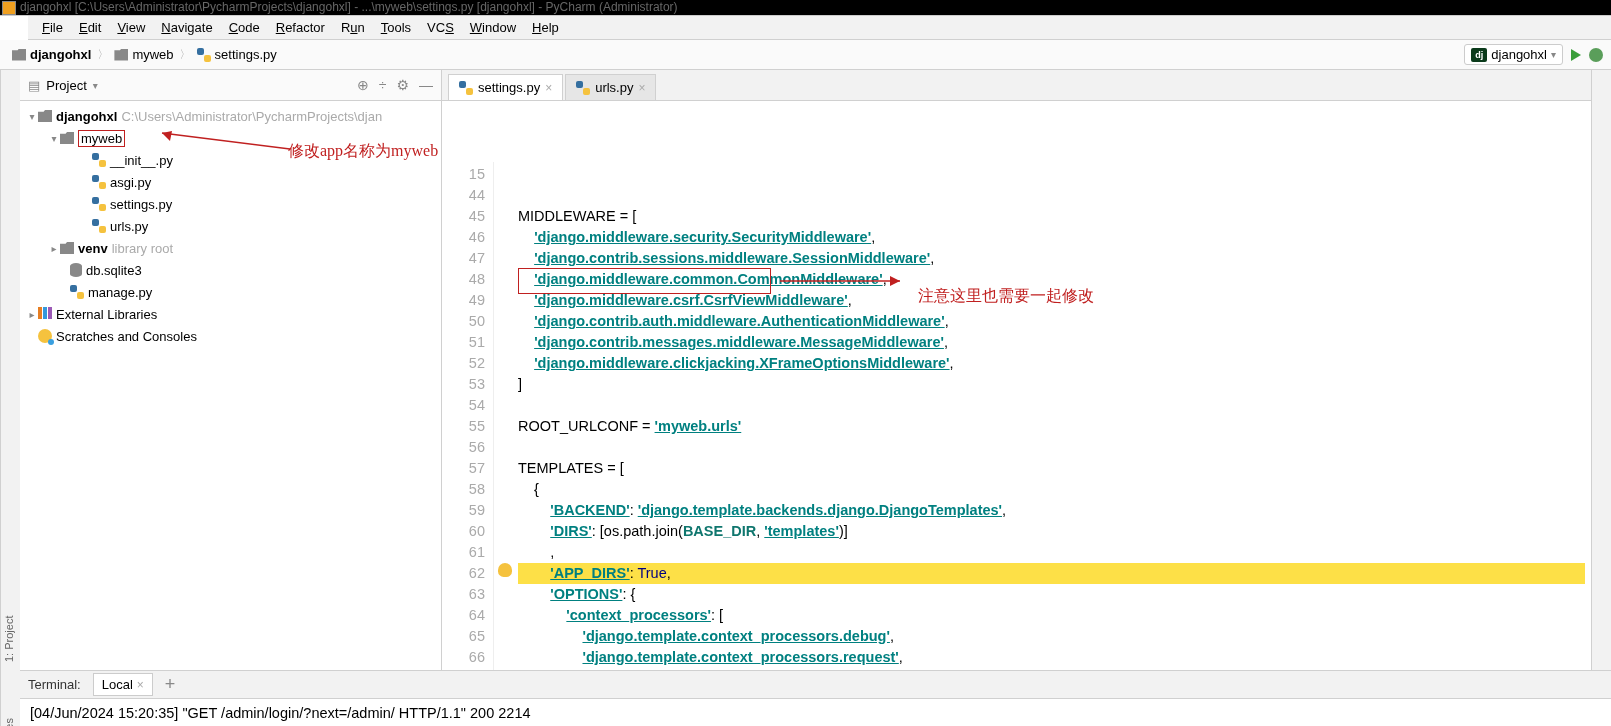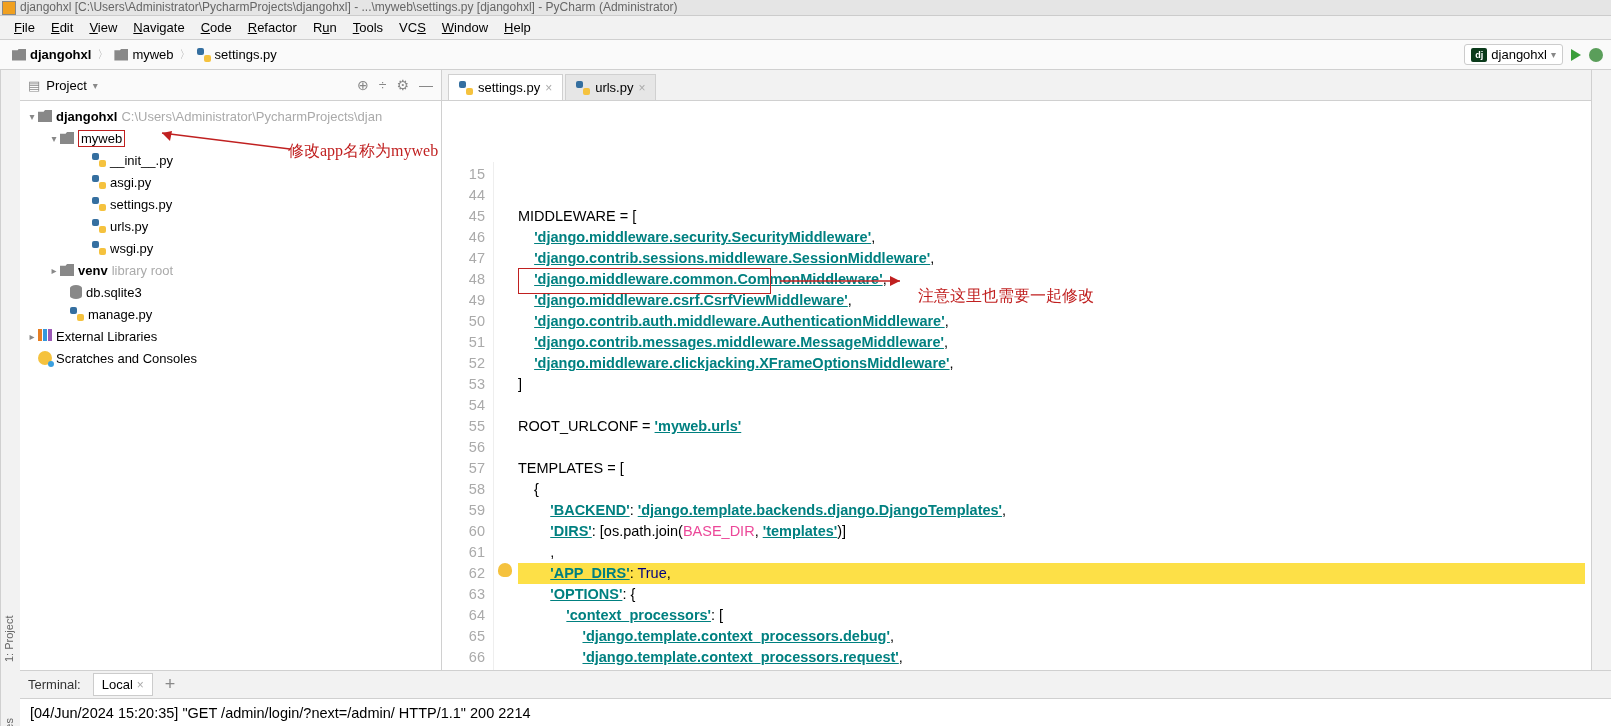--- a/index.html
+++ b/index.html
@@ -1,19 +1,19 @@
 <!DOCTYPE html>
 <html><head>
 <meta charset="utf-8">
 <style>
 * { margin:0; padding:0; box-sizing:border-box; font-family:"Segoe UI",Arial,sans-serif; }
 body { width:1611px; height:726px; background:#fff; overflow:hidden; font-size:13px; color:#000; }
-.title-bar { height:16px; background:#e5e5e5; border-bottom:1px solid #ccc; padding-left:20px; font-size:12px; color:#666; line-height:14px; overflow:hidden; }
+.title-bar { height:16px; background:#000000; border-bottom:1px solid #ccc; padding-left:20px; font-size:12px; color:#666; line-height:14px; overflow:hidden; }
 .title-icon { position:absolute; left:2px; top:1px; width:14px; height:14px; background:#f0a020; border:1px solid #888; }
-.menu-bar { height:24px; background:#f2f2f2; border-bottom:1px solid #d0d0d0; display:flex; align-items:center; padding:0 6px; }
+.menu-bar { height:24px; background:#f2f2f2; border-bottom:1px solid #d0d0d0; display:flex; align-items:center; padding:0 6px;margin-left:28px; }
 .menu-item { padding:2px 8px; font-size:13px; cursor:pointer; }
 .menu-item u { text-decoration:underline; }
 .nav-bar { height:30px; background:#fafafa; border-bottom:1px solid #d0d0d0; display:flex; align-items:center; padding:0 8px; justify-content:space-between; }
 .breadcrumb { display:flex; align-items:center; gap:2px; font-size:13px; }
 .bc-item { display:flex; align-items:center; gap:4px; padding:2px 4px; }
 .bc-sep { color:#aaa; font-size:11px; }
 .folder-icon { width:14px; height:12px; background:#888; clip-path:polygon(0 15%,40% 15%,50% 0,100% 0,100% 100%,0 100%); display:inline-block; }
 .folder-icon.yellow { background:#d8b060; }
 .py-icon { width:14px; height:14px; display:inline-block; position:relative; }
 .py-icon::before { content:""; position:absolute; width:7px; height:7px; background:#356fa0; border-radius:2px; top:0; left:0; }
@@ -56,21 +56,21 @@
 .tab.inactive { background:#e6e6e6; }
 .tab-close { color:#aaa; font-size:12px; cursor:pointer; }
 .code-area { flex:1; display:flex; overflow:hidden; font-family:"Consolas","Courier New",monospace; font-size:14.5px; position:relative;align-items:flex-end; }
 .gutter { width:52px; background:#fff; border-right:1px solid #eee; text-align:right; padding:2px 8px 2px 2px; color:#aaa; line-height:21px; }
 .fold-gutter { width:18px; border-right:1px solid #eee; }
 .code { flex:1; padding:2px 6px; line-height:21px; white-space:pre; position:relative; }
 .ln { height:21px; }
 .ln.hl { background:#fde047; }
 .str { color:#008080; font-weight:bold;text-decoration:underline; }
 .kw { color:#000080; }
-.const { color:#ec4899; font-weight:normal; }
+.const { color:#0f766e; font-weight:bold; }
 .fn { }
 .red-box { border:1.5px solid #c02020; position:absolute; }
 .bulb { position:absolute; left:-20px; width:14px; height:14px; background:#f5c23e; border-radius:50% 50% 40% 40%; }
 .terminal { border-top:1px solid #d0d0d0; }
 .term-tabs { height:28px; background:#f2f2f2; border-bottom:1px solid #d0d0d0; display:flex; align-items:center; padding:0 8px; gap:12px; }
 .term-title { font-size:13px; color:#333; }
 .term-tab { display:flex; align-items:center; gap:4px; padding:3px 8px; background:#fff; border:1px solid #ccc; }
 .term-add { color:#888; font-size:18px; cursor:pointer; }
 .term-body { padding:4px 10px; font-family:"Consolas","Courier New",monospace; font-size:14.5px; line-height:21px; }
 .right-gutter { width:20px; background:#f2f2f2; border-left:1px solid #d0d0d0; }
@@ -165,24 +165,20 @@
           <span class="py-icon"></span>
           <span class="tr-label">asgi.py</span>
         </div>
       <div class="tree-row indent-3">
           <span class="py-icon"></span>
           <span class="tr-label">settings.py</span>
         </div>
       <div class="tree-row indent-3">
           <span class="py-icon"></span>
           <span class="tr-label">urls.py</span>
-        </div>
-      <div class="tree-row indent-3">
-          <span class="py-icon"></span>
-          <span class="tr-label">wsgi.py</span>
         </div>
       <div class="tree-row indent-1">
           <span class="arrow">▸</span>
           <span class="folder-icon"></span>
           <span class="tr-label"><b>venv</b></span>
           <span class="tr-path">library root</span>
         </div>
       <div class="tree-row indent-2">
           <span class="db-icon"></span>
           <span class="tr-label">db.sqlite3</span>

